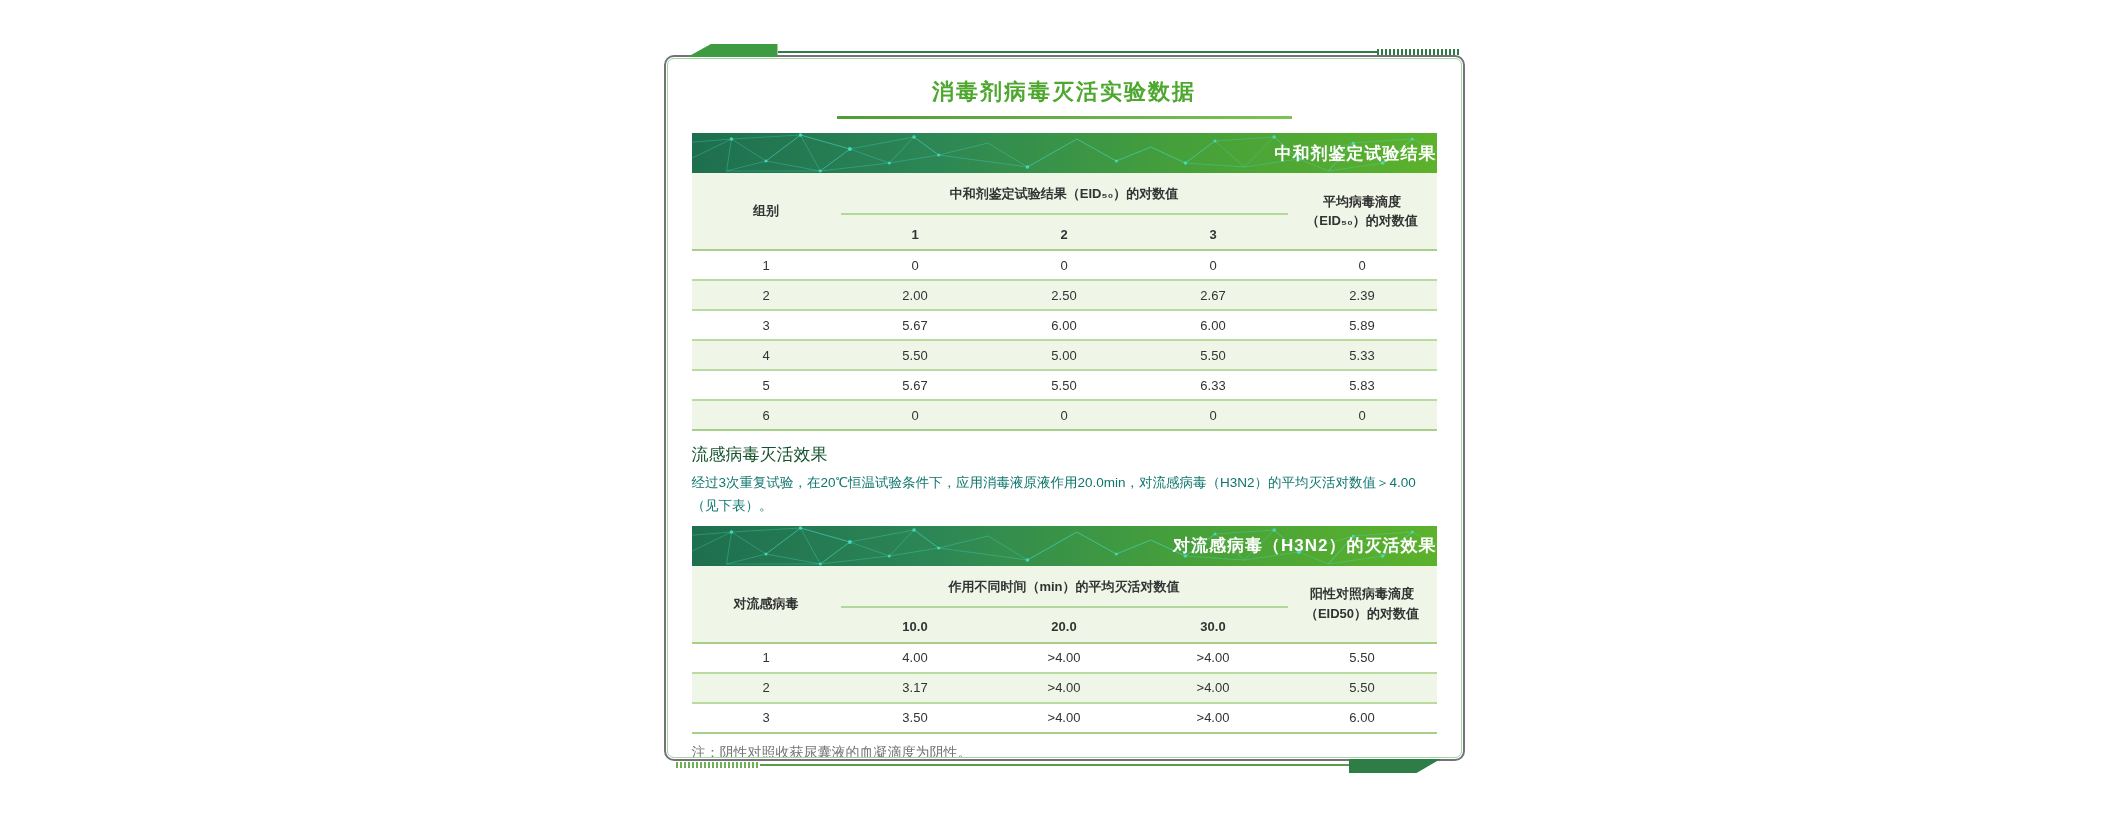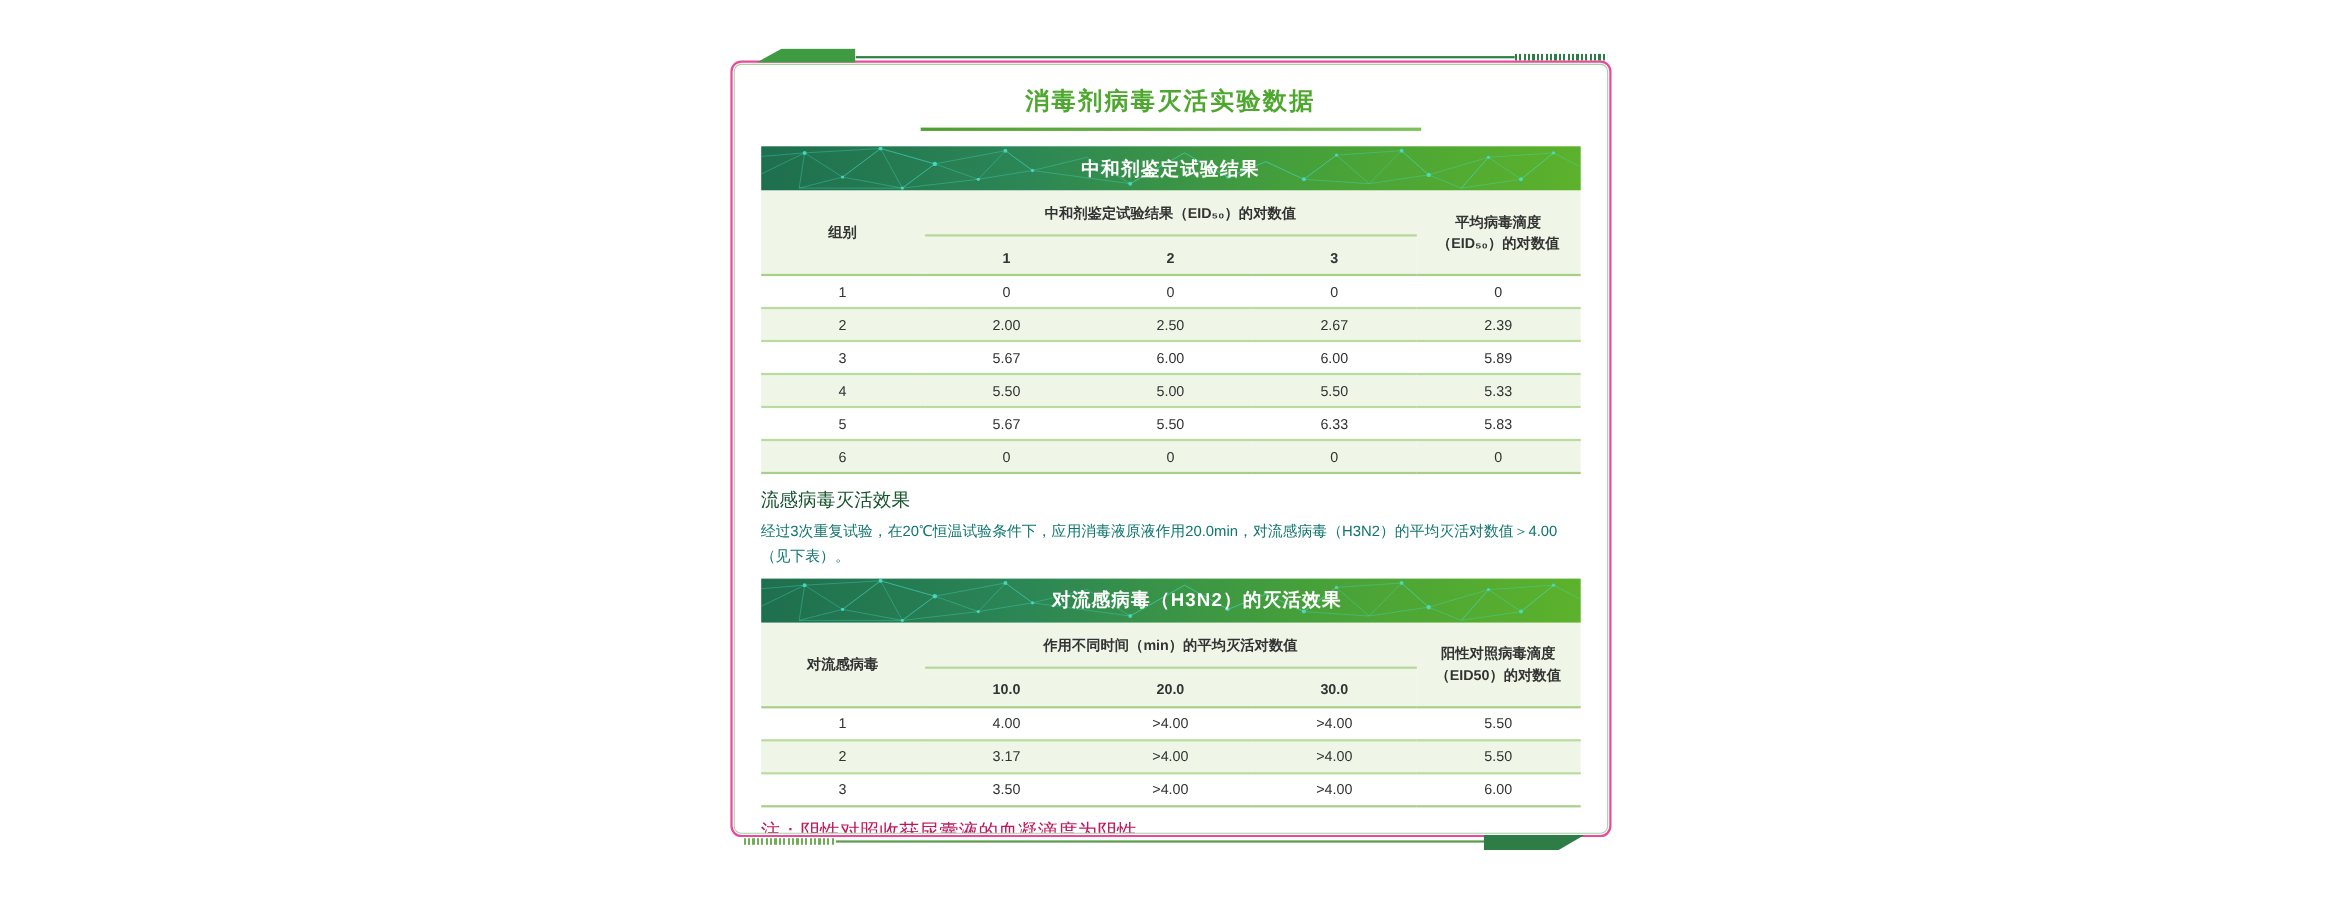--- a/index.html
+++ b/index.html
@@ -2,21 +2,21 @@
 <html><head>
 <meta charset="utf-8">
 <style>
   * { margin:0; padding:0; box-sizing:border-box; }
   html,body { width:2128px; height:820px; background:#ffffff;
     font-family:"Liberation Sans", sans-serif; color:#333; }
 
   .card-wrap { position:relative; width:801px; margin:55px auto 0; }
 
   .card { position:relative; height:706px; background:#fff;
-    border:2px solid #ec4899; border-radius:10px; }
+    border:2px solid #737373; border-radius:10px; }
   .card-inner { position:absolute; inset:1px; border:1px solid #a3d2a3;
     border-radius:7px; padding:0 24px; overflow:hidden; }
 
   
   .tab-top { position:absolute; top:-13px; left:22px; width:90px; height:13px;
     background:#3f9b41; clip-path:polygon(26% 0,100% 0,100% 100%,0 100%); }
   .line-top { position:absolute; top:-6px; left:112px; right:86px; height:2px;
     background:#2e7d46; }
   .hatch-top { position:absolute; top:-8px; right:2px; width:84px; height:6px;
     background:repeating-linear-gradient(90deg,#2e7d46 0 2px,transparent 2px 4px); }
@@ -27,21 +27,21 @@
   .tab-bottom { position:absolute; bottom:-14px; right:22px; width:92px; height:14px;
     background:#2e7d46; clip-path:polygon(0 0,100% 0,74% 100%,0 100%); }
 
   .page-title { margin-top:18px; text-align:center; color:#4ea72e;
     font-size:22px; font-weight:bold; letter-spacing:2px; }
   .title-underline { width:455px; height:3px; margin:9px auto 0;
     background:linear-gradient(90deg,#4f9e33,#7cc257); }
 
   .banner { position:relative; height:40px; margin-top:14px; overflow:hidden;
     background:linear-gradient(90deg,#1e6f4e 0%,#2c8655 32%,#46a03a 66%,#5cb22b 100%);
-    display:flex; align-items:center; justify-content:center; }
+    display:flex; align-items:center; justify-content:flex-end; }
   .banner2 { margin-top:8px;padding-left:48px; }
   .banner .plexus { position:absolute; inset:0; width:100%; height:100%; }
   .banner-title { position:relative; z-index:1; color:#fff; font-size:17px;
     font-weight:bold; letter-spacing:1px; }
 
   table { width:100%; border-collapse:collapse; table-layout:fixed;
     font-size:13px; color:#333; border-bottom:2px solid #a7cf88; }
   thead { background:#eff6e8; border-bottom:2px solid #a7cf88; }
   th { font-weight:bold; text-align:center; }
   td { text-align:center; height:30px; }
@@ -51,21 +51,21 @@
     border-bottom:2px solid #b5d89a; }
   .two-line div { line-height:1.5; }
   tbody tr { border-top:2px solid #b9dba0; }
   tbody tr:first-child { border-top:none; }
   tbody tr:nth-child(even) { background:#eff6e8; }
 
   .section-heading { margin-top:12px; font-size:17px; color:#14532d; }
   .section-paragraph { margin-top:6px; font-size:13.5px; line-height:1.7;
     color:#0f766e; }
 
-  .table-note { margin-top:10px; font-size:18px; color:#be185d; }
+  .table-note { margin-top:10px; font-size:14px; color:#737373; }
 </style>
 </head>
 <body>
 
 <div class="card-wrap">
   <div class="card">
 
     <div class="tab-top"></div>
     <div class="line-top"></div>
     <div class="hatch-top"></div>

